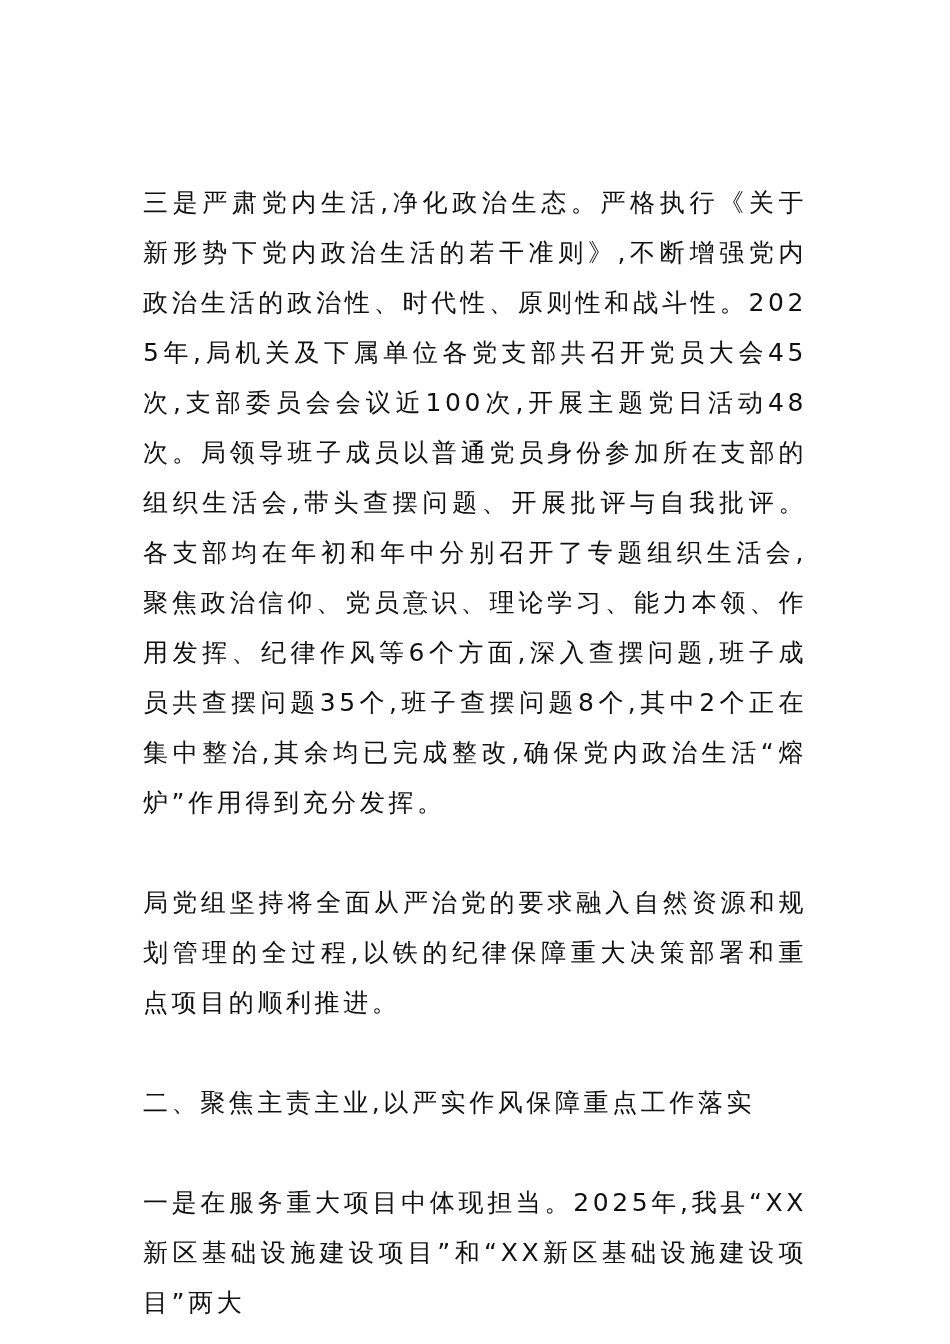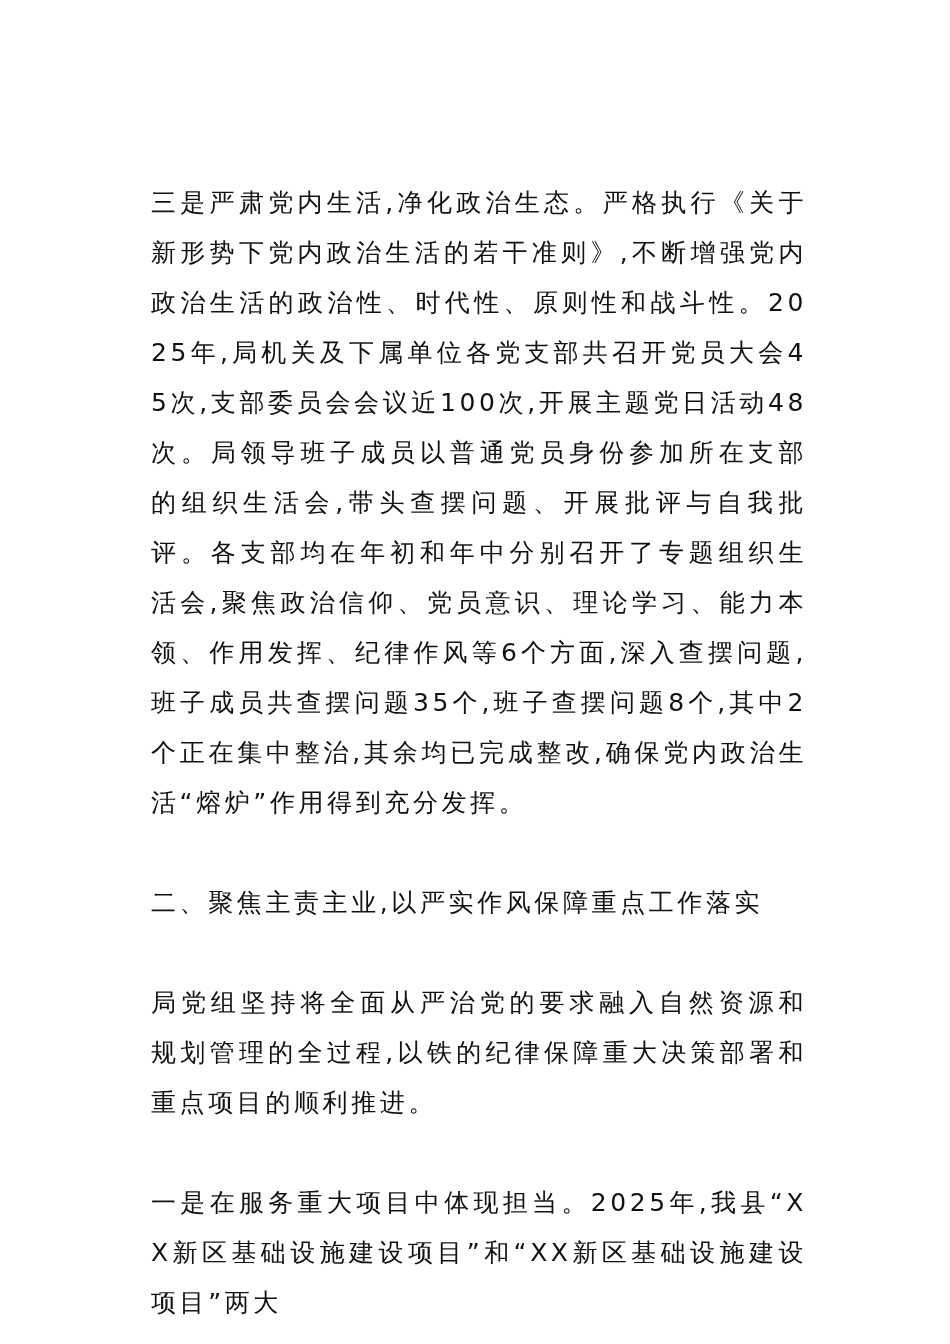--- a/index.html
+++ b/index.html
@@ -20,28 +20,28 @@
       width: 664px;
       color: #111111;
       font-family: "DejaVu Sans", "Liberation Sans", sans-serif;
       font-size: 25px;
       line-height: 50px;
       letter-spacing: 3.6px;
       text-align: justify;
       text-align-last: left;
     }
     .para {
-      margin: 0 0 50px 8px;
+      margin: 0 0 50px 0;
       word-break: break-all;
     }
     .para.heading {
       margin-bottom: 50px;
     }
   </style>
 </head>
 <body>
 
 <div class="page">
   <p class="para">三是严肃党内生活,净化政治生态。严格执行《关于新形势下党内政治生活的若干准则》,不断增强党内政治生活的政治性、时代性、原则性和战斗性。2025年,局机关及下属单位各党支部共召开党员大会45次,支部委员会会议近100次,开展主题党日活动48次。局领导班子成员以普通党员身份参加所在支部的组织生活会,带头查摆问题、开展批评与自我批评。各支部均在年初和年中分别召开了专题组织生活会,聚焦政治信仰、党员意识、理论学习、能力本领、作用发挥、纪律作风等6个方面,深入查摆问题,班子成员共查摆问题35个,班子查摆问题8个,其中2个正在集中整治,其余均已完成整改,确保党内政治生活“熔炉”作用得到充分发挥。</p>
+  <p class="para">局党组坚持将全面从严治党的要求融入自然资源和规划管理的全过程,以铁的纪律保障重大决策部署和重点项目的顺利推进。</p>
   <p class="para heading">二、聚焦主责主业,以严实作风保障重点工作落实</p>
-  <p class="para">局党组坚持将全面从严治党的要求融入自然资源和规划管理的全过程,以铁的纪律保障重大决策部署和重点项目的顺利推进。</p>
   <p class="para">一是在服务重大项目中体现担当。2025年,我县“XX新区基础设施建设项目”和“XX新区基础设施建设项目”两大</p>
 </div>
 
 </body></html>

